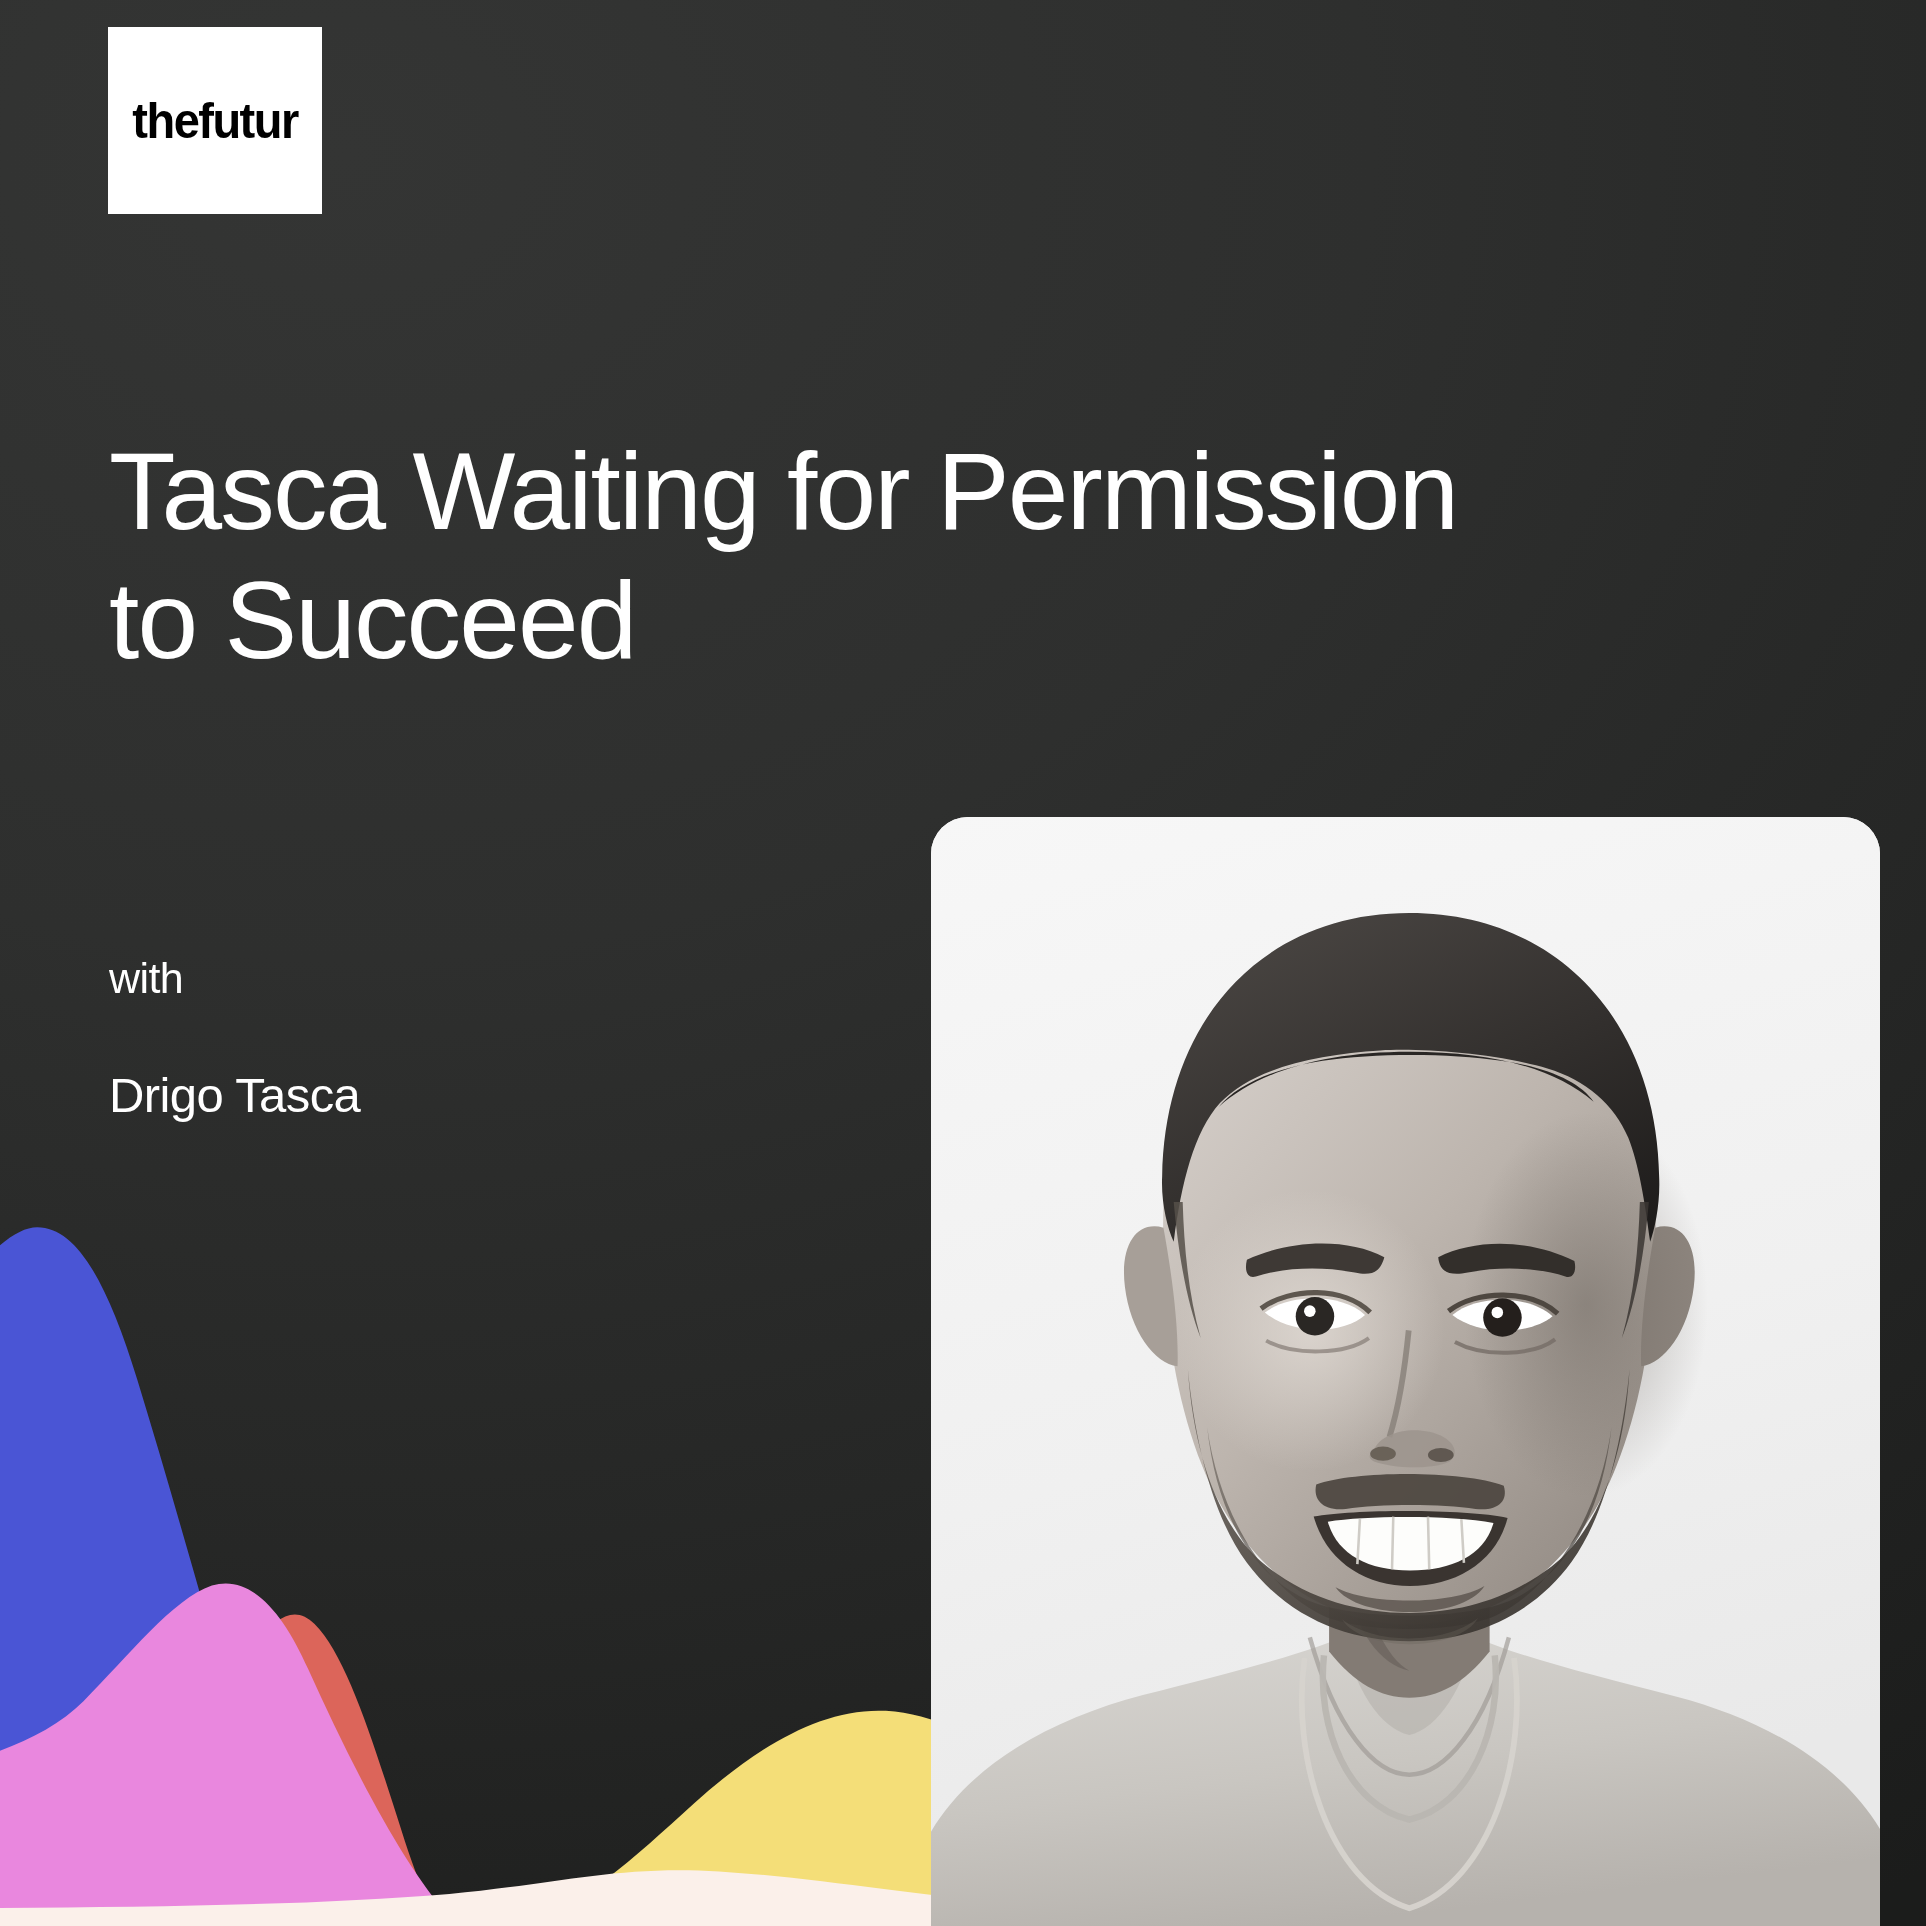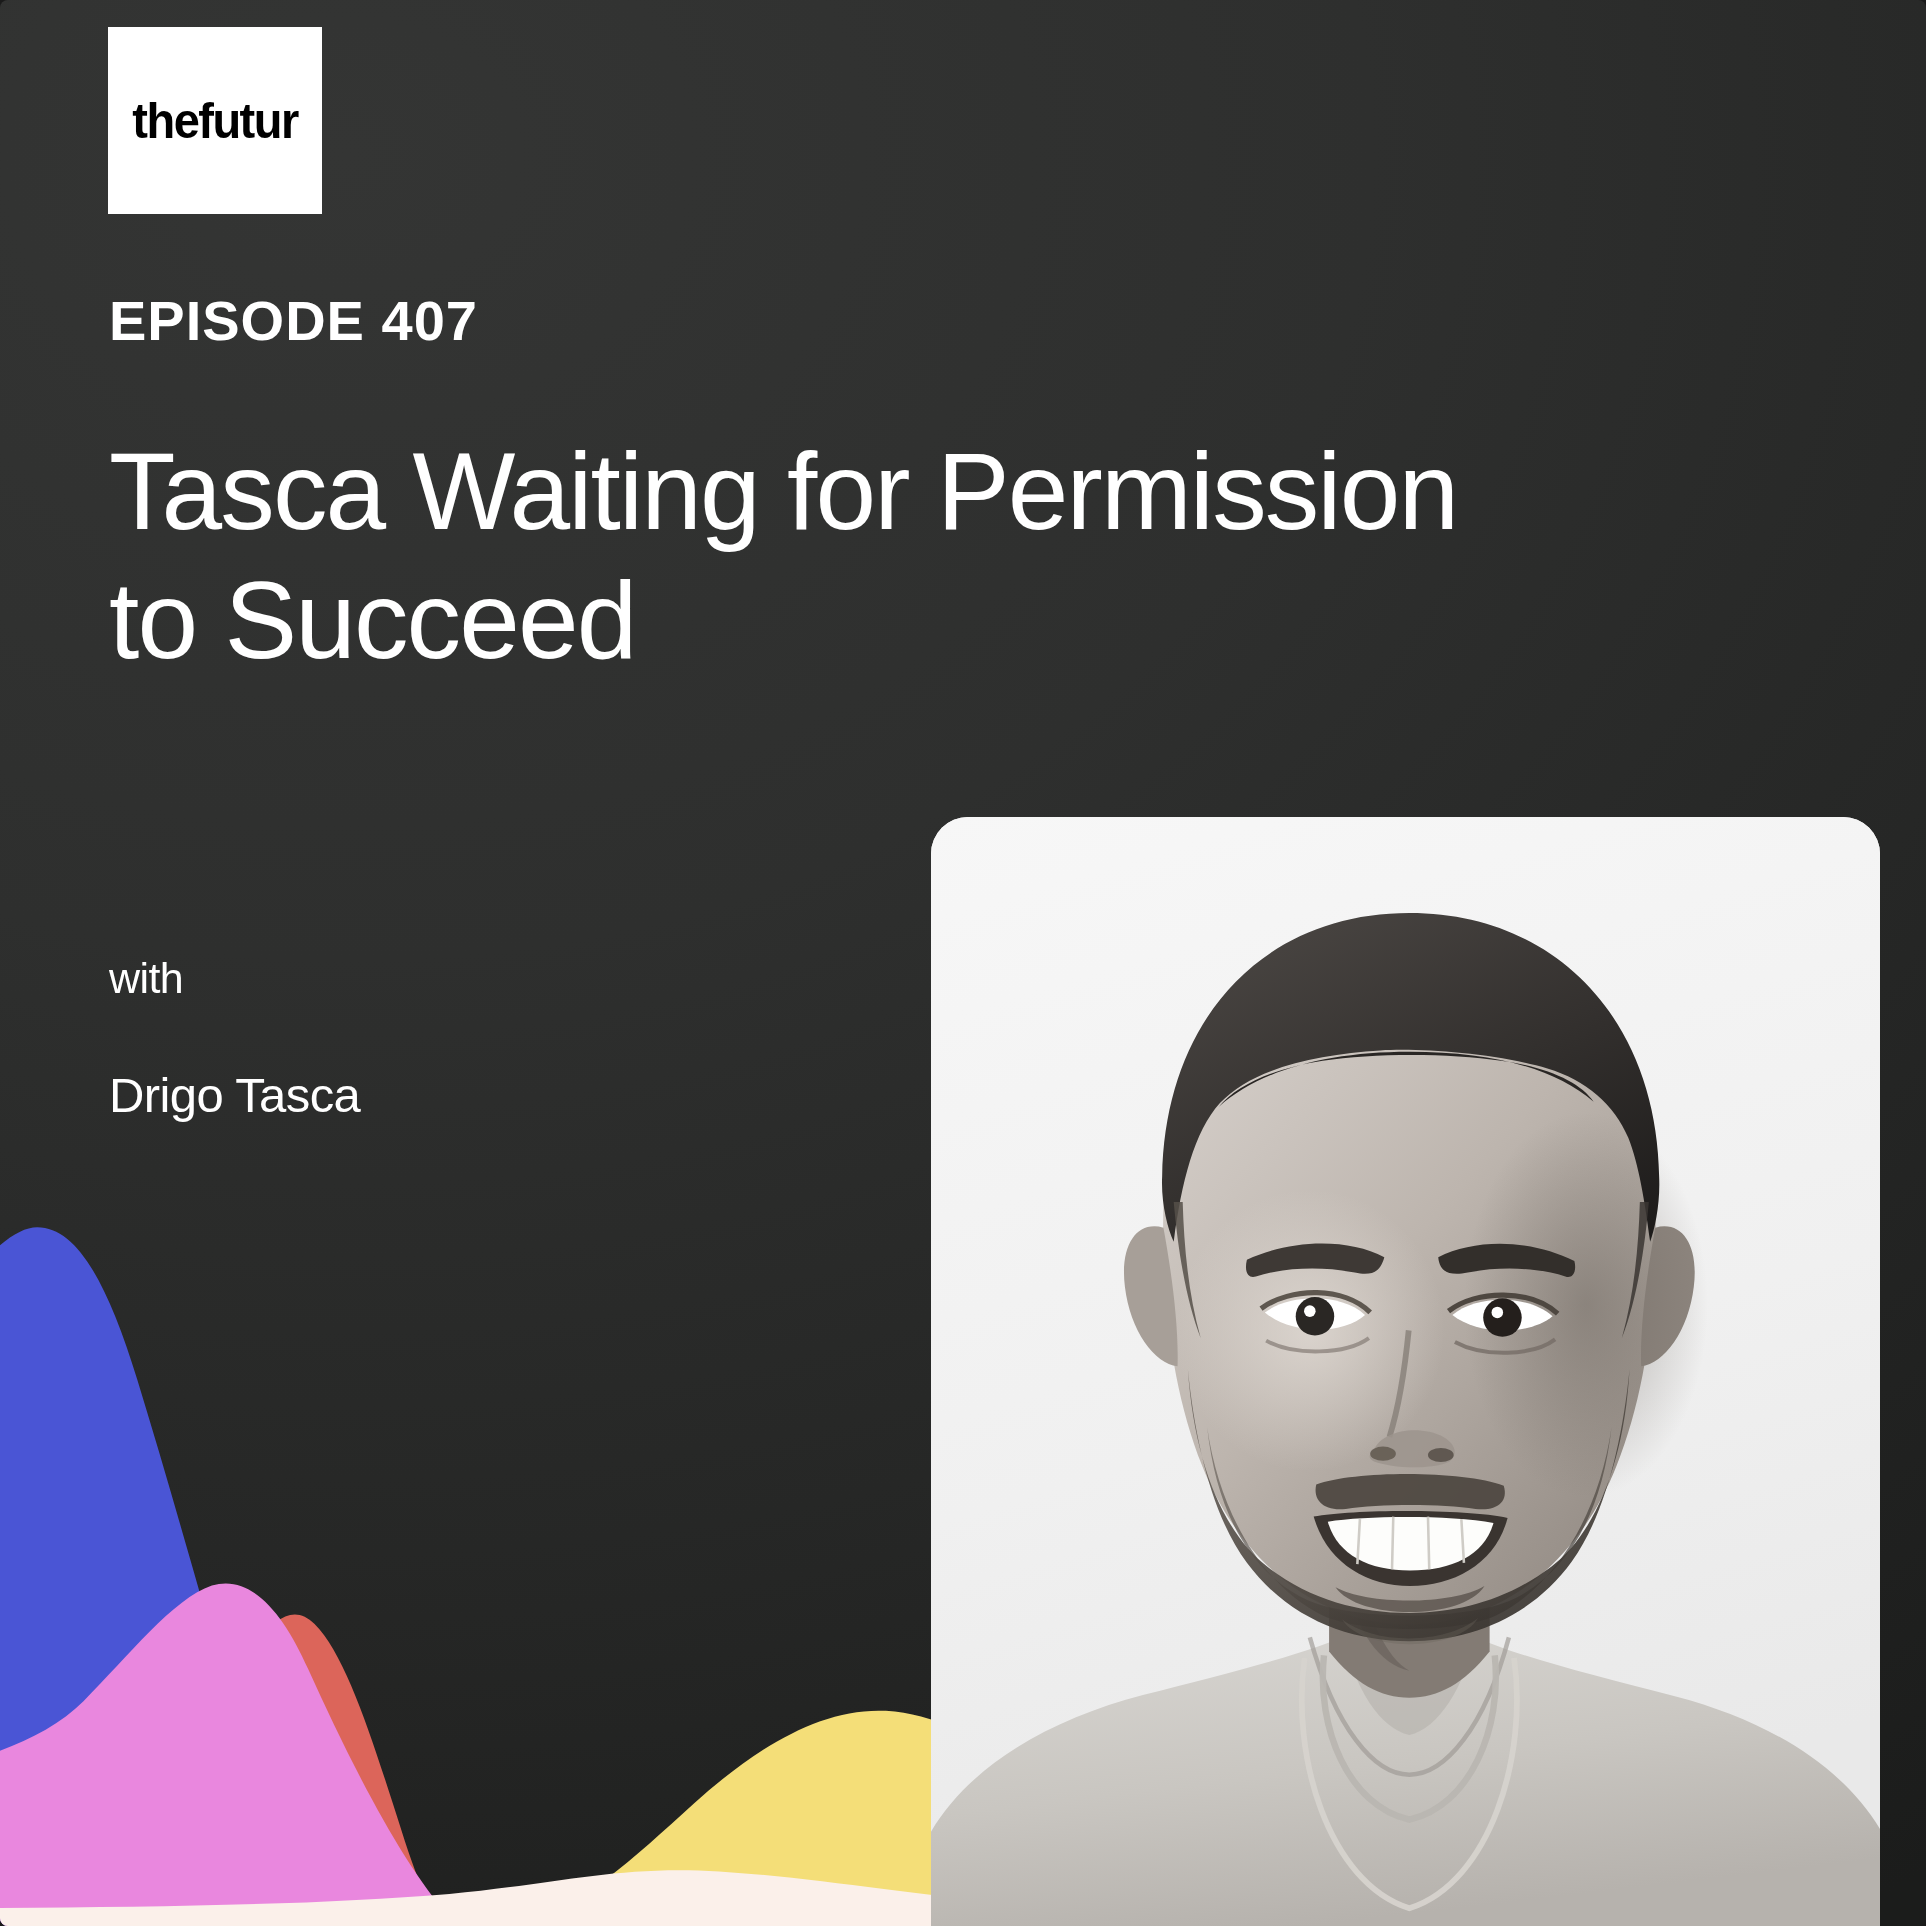--- a/index.html
+++ b/index.html
@@ -7,21 +7,20 @@
     padding: 0;
     background: #1a1a1a;
   }
   #cover {
     position: relative;
     width: 1926px;
     height: 1926px;
     overflow: hidden;
     background: radial-gradient(ellipse 140% 110% at 18% 8%, #343534 0%, #2e2f2e 38%, #262726 66%, #1b1c1b 100%);
     font-family: "Liberation Sans", sans-serif;
-    border-radius: 8px;
   }
 
   
   #waves {
     position: absolute;
     left: 0;
     bottom: 0;
     width: 1926px;
     height: 835px;
     z-index: 1;
@@ -167,21 +166,20 @@
              C 1320,1228 1520,1272 1800,1278
              L 1800,1300 Z"></path>
   </svg>
 
   <div id="logo-box">
     <span id="logo-text">thefutur</span>
   </div>
 
   <div id="text-col">
 
-    <div id="episode-label">EPISODE 407</div>
 
     <div id="episode-title">
       <span class="tline">Tasca Waiting for Permission</span>
       <span class="tline">to Succeed</span>
     </div>
 
     <div id="with-label">with</div>
     <div id="guest-name">Drigo Tasca</div>
   </div>
 

